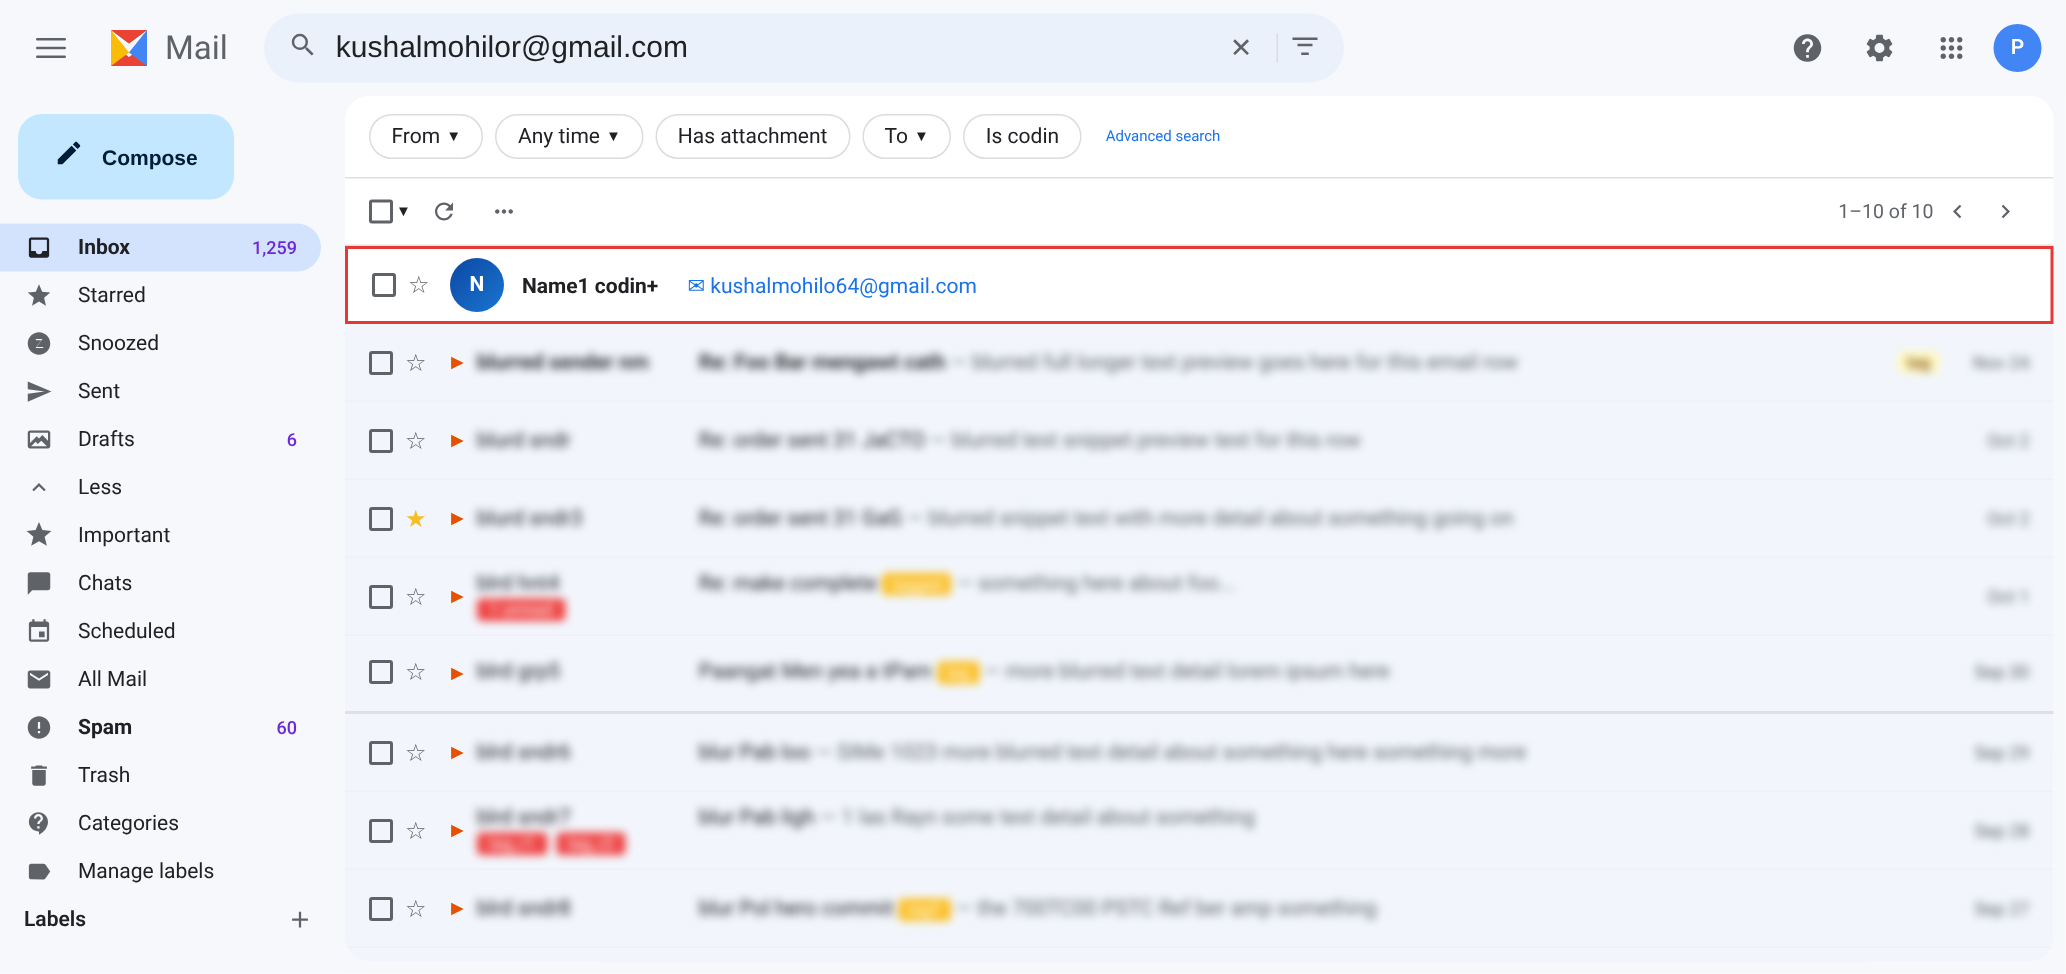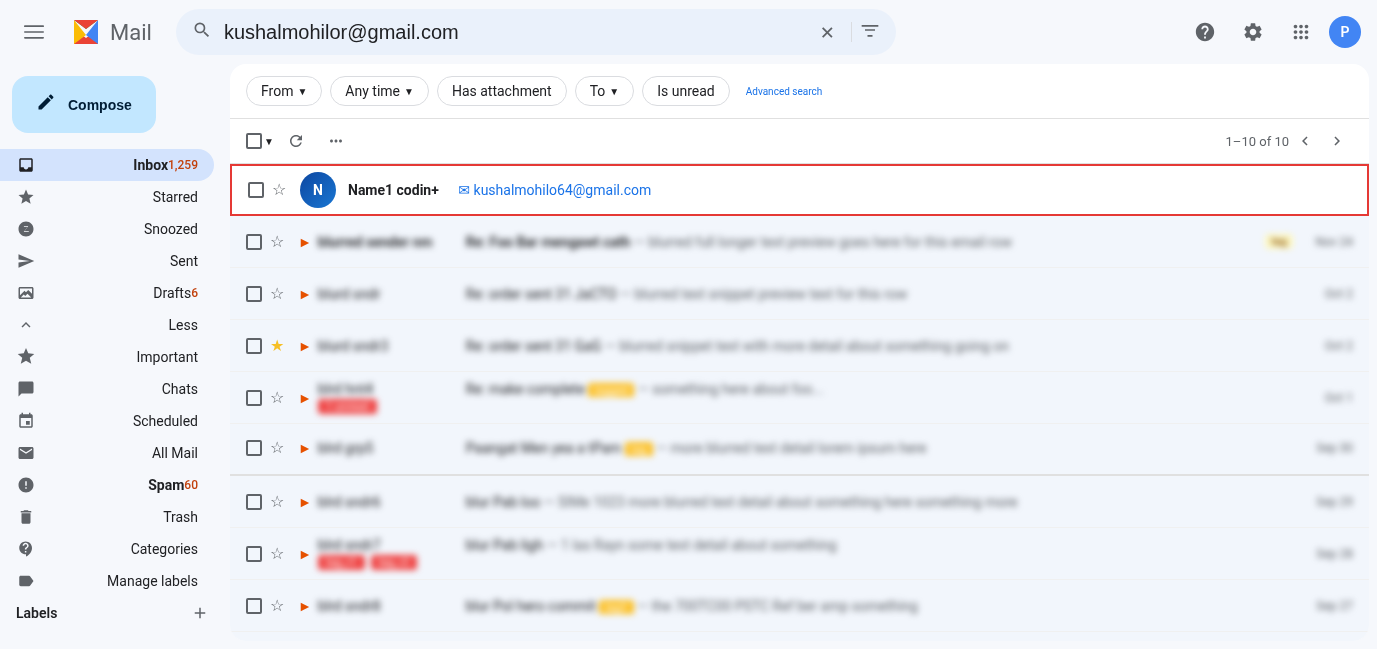--- a/index.html
+++ b/index.html
@@ -18,25 +18,25 @@
     .icon-btn { width: 40px; height: 40px; border-radius: 50%; display: flex; align-items: center; justify-content: center; cursor: pointer; background: none; border: none; font-size: 20px; color: #5f6368; }
     .avatar { width: 32px; height: 32px; border-radius: 50%; background: #4285f4; display: flex; align-items: center; justify-content: center; color: white; font-weight: 600; font-size: 14px; cursor: pointer; }
 
     
     .main-layout { display: flex; flex: 1; overflow: hidden; }
 
     
     .sidebar { width: 230px; flex-shrink: 0; overflow-y: auto; background: #f6f8fc; padding: 4px 0; }
     .compose-btn { margin: 8px 12px 16px; background: #c2e7ff; border: none; border-radius: 16px; padding: 16px 24px; cursor: pointer; display: flex; align-items: center; gap: 12px; font-size: 14px; font-weight: 600; color: #001d35; }
     .compose-icon { font-size: 18px; }
-    .sidebar-item { display: flex; align-items: center; padding: 4px 16px 4px 16px; height: 32px; border-radius: 0 16px 16px 0; cursor: pointer; position: relative; margin-right: 16px; font-size: 14px; color: #202124; text-align: right; }
+    .sidebar-item { display: flex; align-items: center; padding: 4px 16px 4px 16px; height: 32px; border-radius: 0 16px 16px 0; cursor: pointer; position: relative; margin-right: 16px; font-size: 14px; color: #202124; }
     .sidebar-item.active { background: #d3e3fd; font-weight: 700; }
     .sidebar-item .item-icon { width: 20px; margin-right: 16px; display: flex; align-items: center; justify-content: center; font-size: 16px; color: #444746; }
     .sidebar-item .item-label { flex: 1; }
-    .sidebar-item .item-count { font-size: 12px; color: #c2410c; font-weight: 500; }
+    .sidebar-item .item-count { font-size: 12px; color: #6d28d9; font-weight: 500; }
     .labels-header { display: flex; align-items: center; padding: 4px 16px; height: 32px; font-size: 14px; font-weight: 600; color: #202124; }
     .labels-header .plus-icon { margin-left: auto; cursor: pointer; width: 28px; height: 28px; display: flex; align-items: center; justify-content: center; border-radius: 50%; }
 
     
     .content { flex: 1; display: flex; flex-direction: column; overflow: hidden; background: #fff; border-radius: 16px; margin: 0 8px 8px 0; }
 
     
     .filter-bar { display: flex; align-items: center; gap: 8px; padding: 12px 16px; border-bottom: 1px solid #e0e0e0; flex-shrink: 0; }
     .filter-chip { display: flex; align-items: center; gap: 4px; border: 1px solid #dadce0; border-radius: 16px; padding: 6px 14px; cursor: pointer; font-size: 14px; color: #202124; background: white; }
     .filter-chip .chevron { font-size: 10px; }
@@ -292,21 +292,21 @@
         <span class="chevron">▼</span>
       </div>
       <div class="filter-chip">
         <span>Has attachment</span>
       </div>
       <div class="filter-chip">
         <span>To</span>
         <span class="chevron">▼</span>
       </div>
       <div class="filter-chip">
-        <span>Is unread</span>
+        <span>Is codin</span>
       </div>
       <span class="advanced-search-link">Advanced search</span>
     </div>
 
     <div class="email-toolbar">
       <div class="email-toolbar-left">
         <div class="checkbox-container">
           <div class="checkbox"></div>
           <span style="font-size:10px; margin-left:2px;">▼</span>
         </div>

